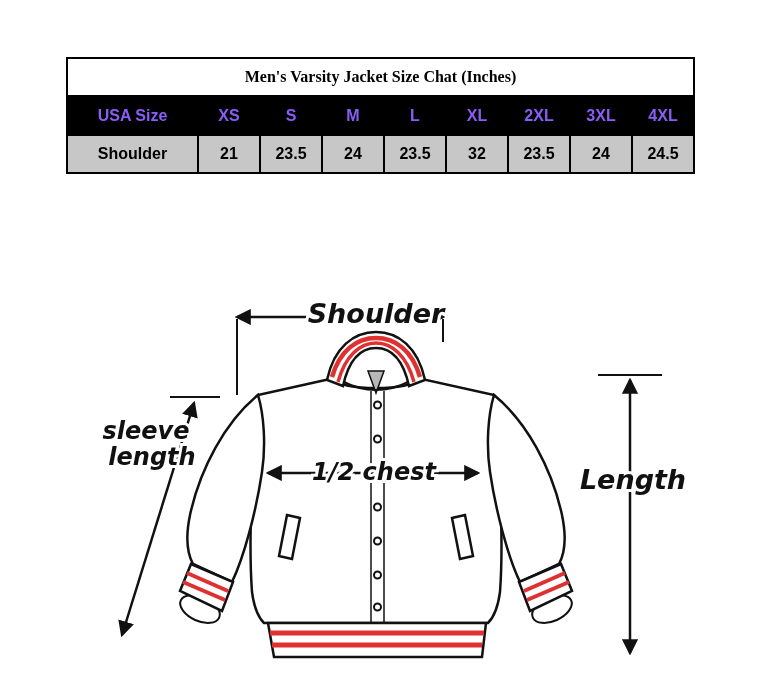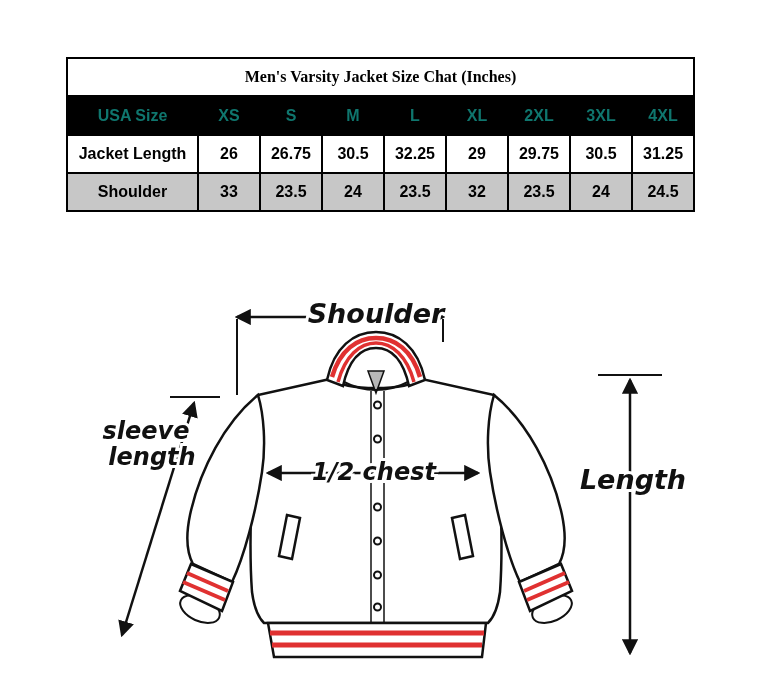--- a/index.html
+++ b/index.html
@@ -4,21 +4,21 @@
 <style>
   html,body{margin:0;padding:0;background:#fff;}
   .page{position:relative;width:759px;height:687px;background:#fff;overflow:hidden;
         font-family:"Liberation Sans",sans-serif;color:#000;}
   table.size-table{position:absolute;left:66px;top:57px;width:627px;border-collapse:collapse;
         table-layout:fixed;}
   table.size-table td,table.size-table th{border:2px solid #000;text-align:center;
         font-size:16px;font-weight:bold;padding:0;height:36px;white-space:nowrap;}
   td.title-cell{height:44px;border:3px solid #000;
         font-family:"Liberation Serif","DejaVu Serif",serif;font-size:24px;font-weight:bold;}
-  tr.header-row th{background:#000;color:#0f766e;height:37px;font-size:16px;}
+  tr.header-row th{background:#000;color:#8b5cf6;height:37px;font-size:16px;}
   tr.shaded td{background:var(--row_shade,#c7c7c7);}
   td.row-label{font-size:15px;}
   col.label-col{width:131px;}
   col.val-col{width:62px;}
   svg text.meas{font-family:"DejaVu Sans",sans-serif;font-weight:bold;font-style:italic;
         fill:#111;paint-order:stroke;stroke:#fff;stroke-width:6px;}
 </style>
 </head>
 <body>
 
@@ -44,34 +44,23 @@
       <th>USA Size</th>
       <th>XS</th>
       <th>S</th>
       <th>M</th>
       <th>L</th>
       <th>XL</th>
       <th>2XL</th>
       <th>3XL</th>
       <th>4XL</th>
     </tr>
-    <tr>
-      <td class="row-label">Jacket Length</td>
-      <td>26</td>
-      <td>26.75</td>
-      <td>30.5</td>
-      <td>32.25</td>
-      <td>29</td>
-      <td>29.75</td>
-      <td>30.5</td>
-      <td>31.25</td>
-    </tr>
     <tr class="shaded">
       <td class="row-label">Shoulder</td>
-      <td>33</td>
+      <td>21</td>
       <td>23.5</td>
       <td>24</td>
       <td>23.5</td>
       <td>32</td>
       <td>23.5</td>
       <td>24</td>
       <td>24.5</td>
     </tr>
   </tbody>
     </table>

